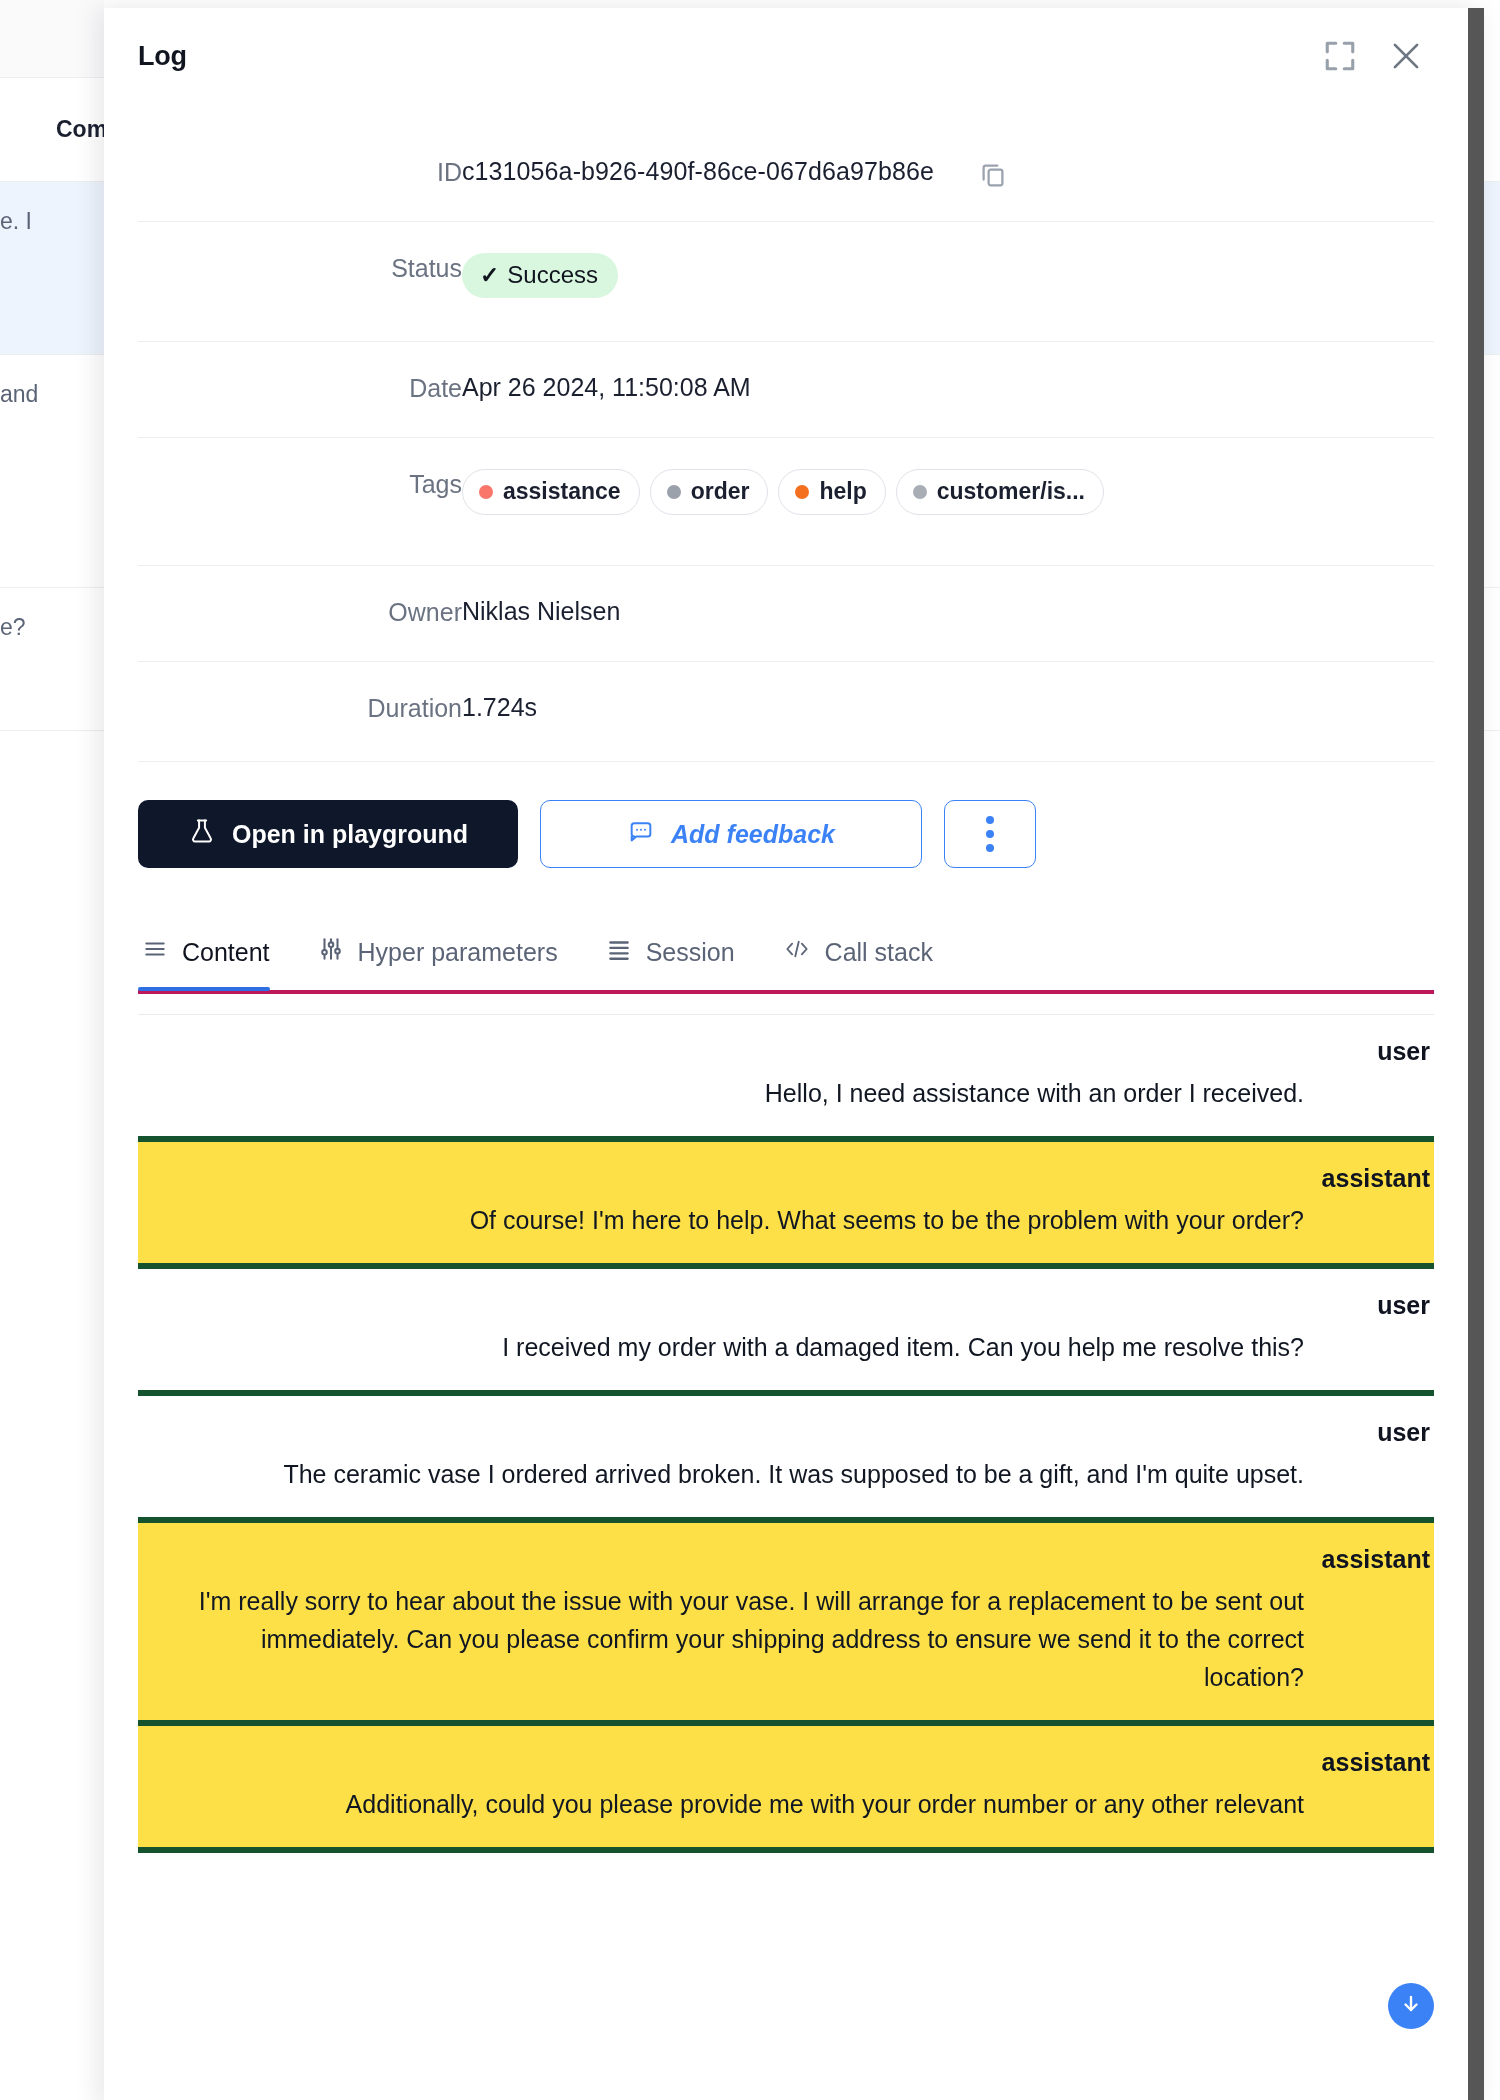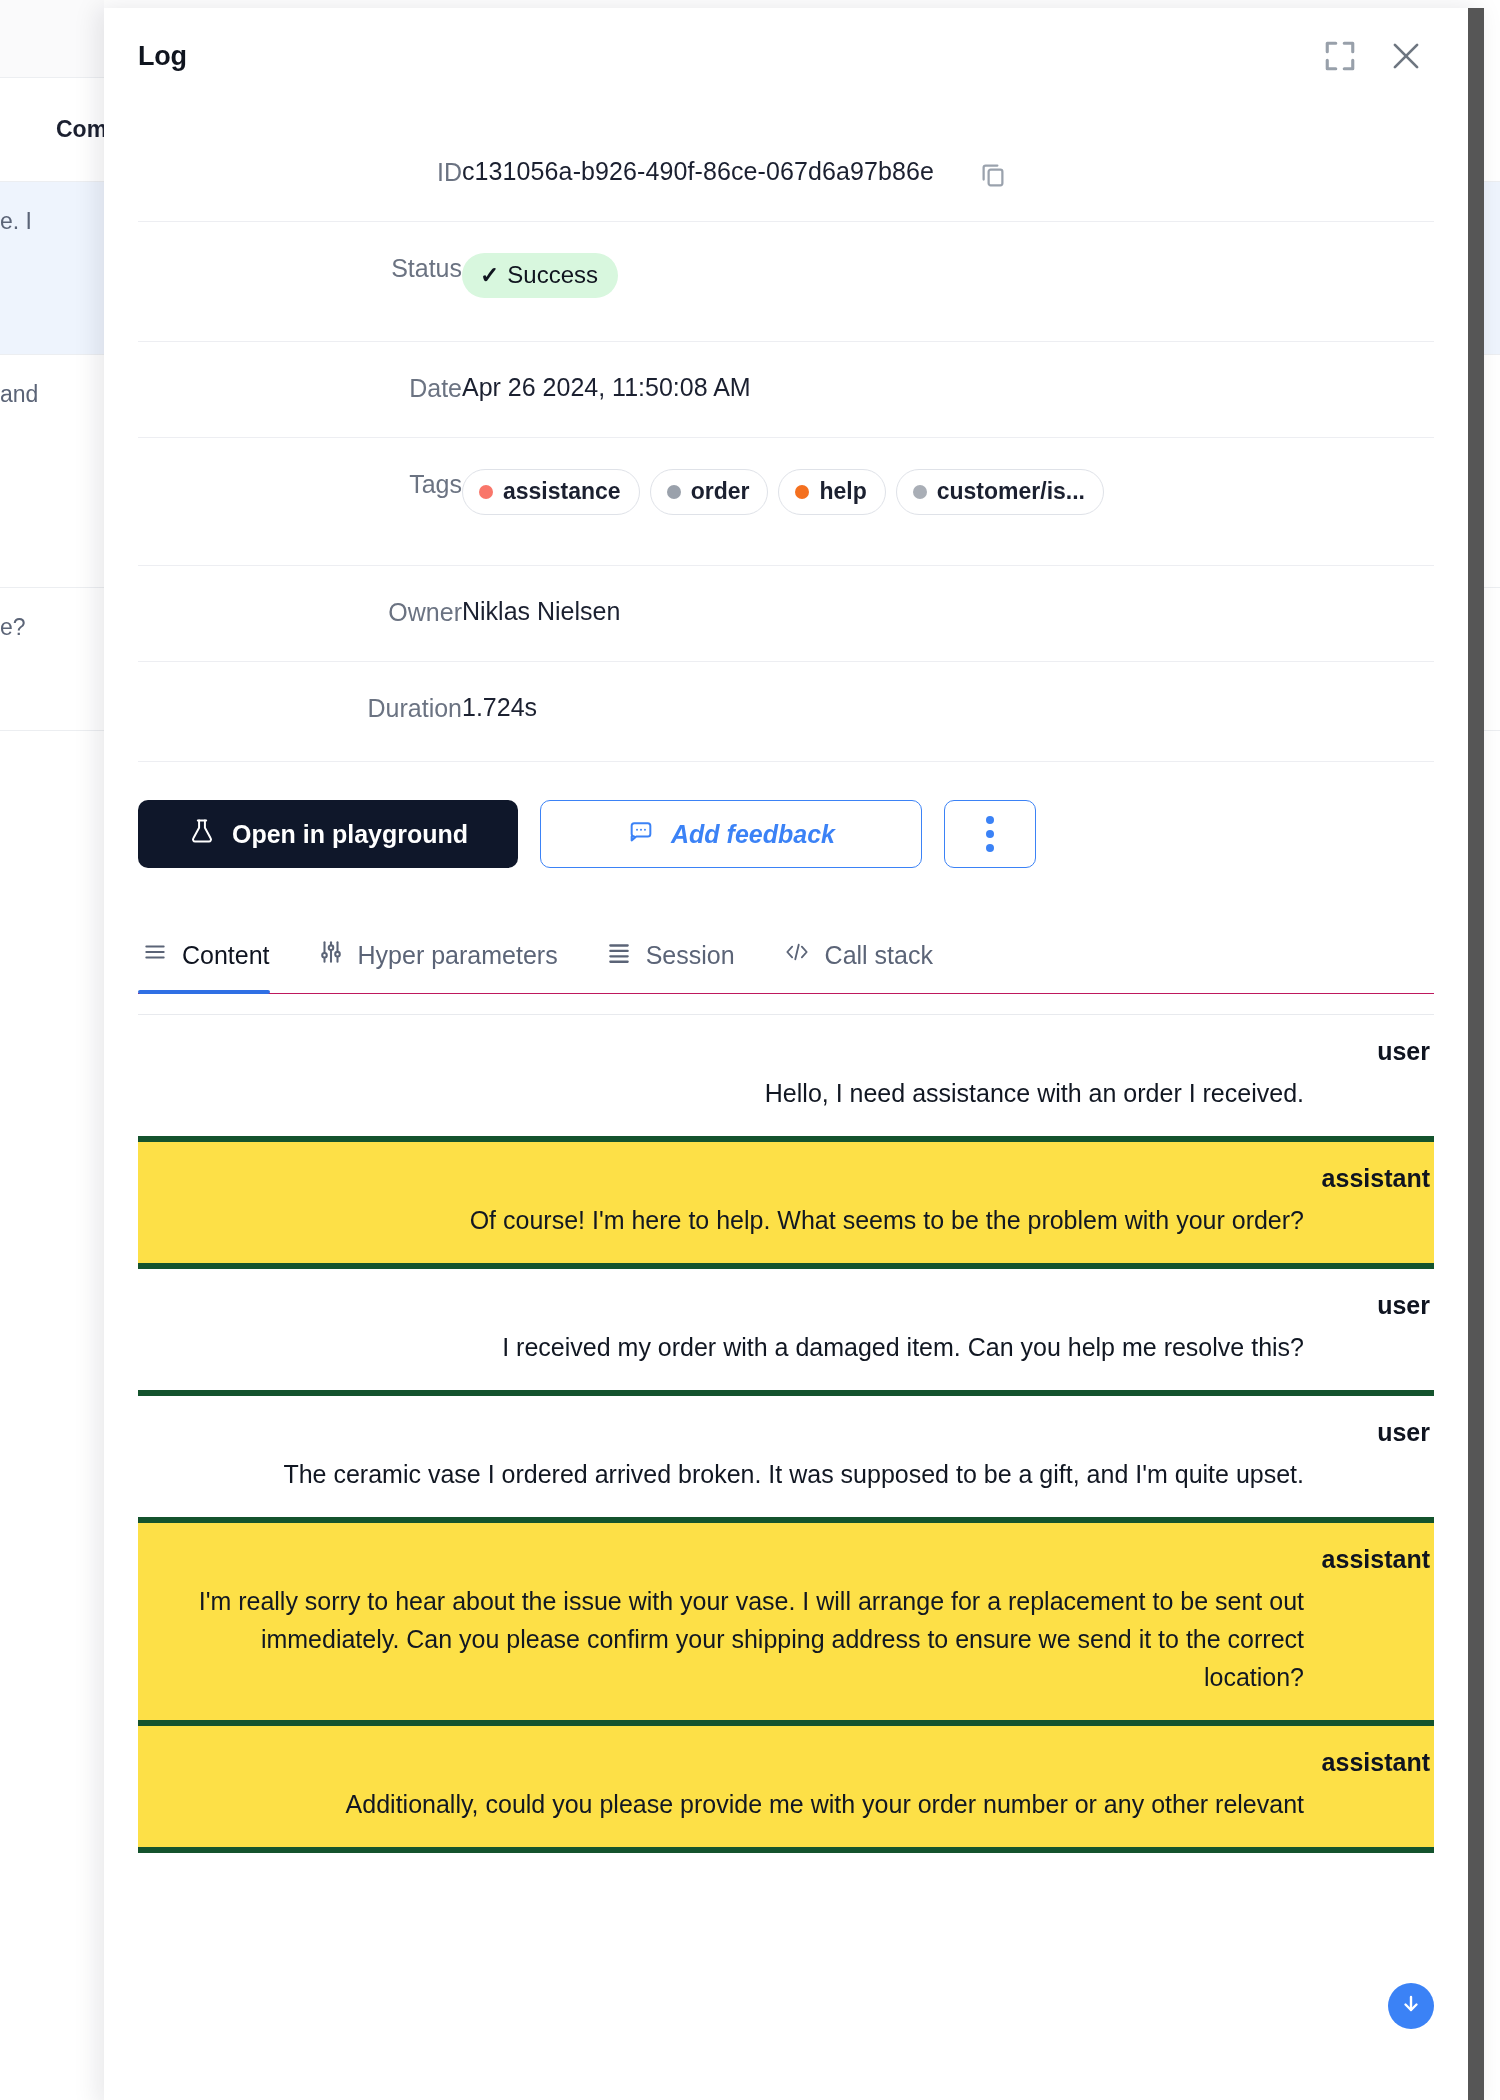--- a/index.html
+++ b/index.html
@@ -123,21 +123,21 @@
   .btn-primary { background:#0f172a; color:#fff; width:380px; }
   .btn-outline { border-color:#3b82f6; color:#3b82f6; width:382px;font-style:italic; }
   .btn-kebab { border-color:#3b82f6; color:#3b82f6; width:92px; }
   .kebab-dots { display:flex; flex-direction:column; gap:6px; align-items:center; }
   .kebab-dots i { width:8px; height:8px; border-radius:50%; background:#3b82f6; display:block; }
 
   
   .tabs {
     display:flex; align-items:flex-end; gap:0;
     margin: 46px 34px 0 34px;
-    border-bottom:1px solid #be185d;
+    border-bottom:4px solid #be185d;
     height:80px;
   }
   .tab {
     display:inline-flex; align-items:center; gap:14px;
     font-size:25px; color:#5b6477; cursor:pointer;
     padding: 0 22px 22px 4px;
     position:relative;
   }
   .tab + .tab { margin-left:22px; }
   .tab.active { color:#0f1420; }

